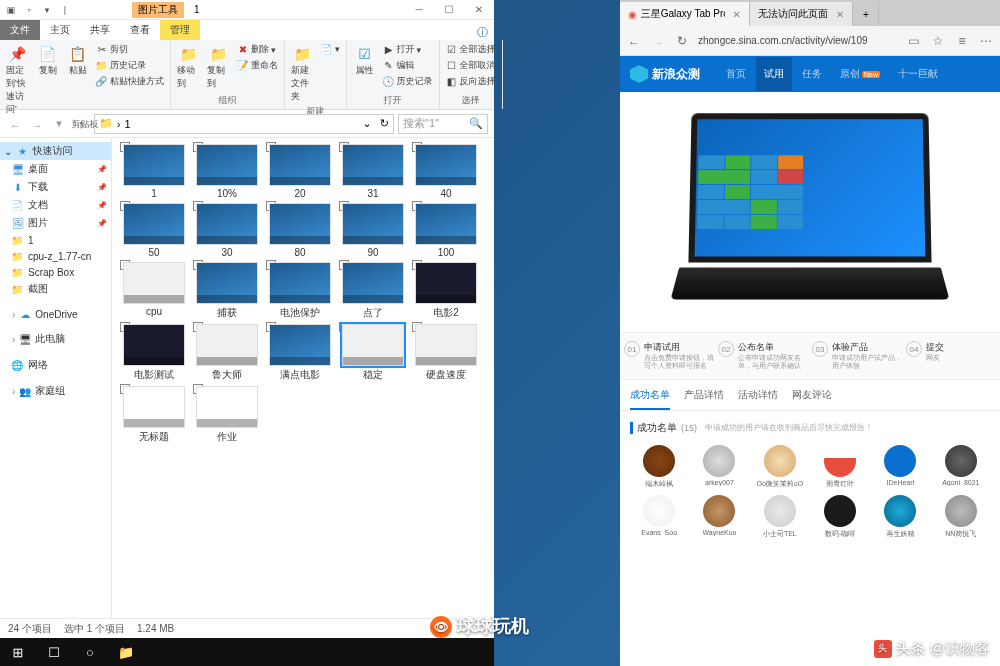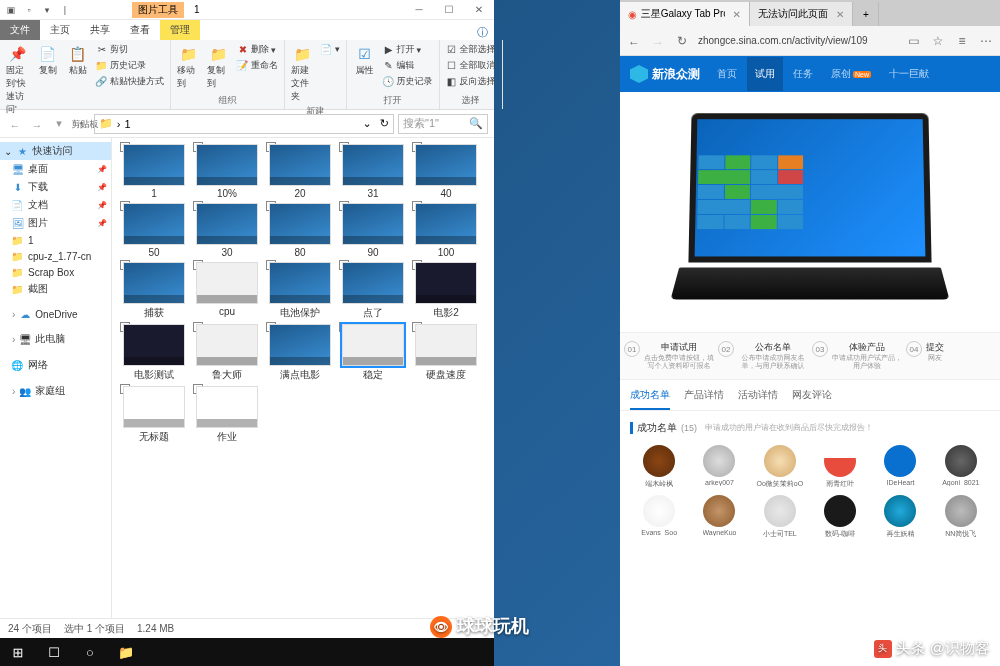--- a/index.html
+++ b/index.html
@@ -63,41 +63,41 @@
 .browser-tab.active { background: #f5f5f5; }
 .browser-tab .close-x { margin-left: 4px; color: #888; font-size: 10px; }
 .browser-toolbar { height: 30px; background: #f5f5f5; border-bottom: 1px solid #ddd; display: flex; align-items: center; padding: 0 6px; gap: 8px; font-size: 12px; color: #666; }
 .browser-toolbar .url { flex: 1; font-size: 10px; color: #444; }
 .browser-toolbar .tb-icon { width: 16px; height: 16px; display: flex; align-items: center; justify-content: center; }
 
 .page-content { flex: 1; overflow-y: auto; background: #fff; }
 .site-header { height: 36px; background: #0a70d0; display: flex; align-items: center; padding: 0 10px; gap: 8px; }
 .site-logo { display: flex; align-items: center; gap: 4px; color: #fff; font-size: 12px; font-weight: bold; }
 .site-logo .cube { width: 18px; height: 18px; background: #2eb8e6; clip-path: polygon(50% 0, 100% 25%, 100% 75%, 50% 100%, 0 75%, 0 25%); }
-.site-nav { display: flex; gap: 2px; font-size: 10px; color: #b8d8f5; margin-left: 1px; }
+.site-nav { display: flex; gap: 2px; font-size: 10px; color: #b8d8f5; margin-left: 10px; }
 .site-nav-item { padding: 10px 8px; }
 .site-nav-item.active { background: #085aa8; color: #fff; }
 .badge-new { background: #ff7b1a; color: #fff; font-size: 7px; padding: 0 2px; border-radius: 2px; margin-left: 2px; }
 
 .product-hero { padding: 20px; text-align: center; background: #fff; }
 .laptop { width: 280px; height: 200px; margin: 0 auto; position: relative; }
 .laptop-screen { width: 240px; height: 150px; background: #1a1a1a; border-radius: 6px 6px 0 0; margin: 0 auto; padding: 6px; transform: perspective(600px) rotateX(6deg); }
 .laptop-display { width: 100%; height: 100%; background: linear-gradient(135deg, #0a63b8, #1e90ff); position: relative; }
 .start-menu { position: absolute; left: 0; bottom: 0; width: 48%; height: 75%; display: grid; grid-template-columns: repeat(4, 1fr); grid-auto-rows: 14px; gap: 1px; padding: 2px; }
 .tile { background: #2a8fd0; }
 .tile.g { background: #3cb043; }
 .tile.o { background: #e67e22; }
 .tile.r { background: #d04545; }
 .tile.w2 { grid-column: span 2; }
 .laptop-base { width: 270px; height: 50px; background: linear-gradient(#2a2a2a, #0a0a0a); margin: -4px auto 0; border-radius: 2px 2px 6px 6px; transform: perspective(600px) rotateX(50deg); }
 
 .steps-row { display: flex; padding: 8px 4px; gap: 4px; border-top: 1px solid #eee; border-bottom: 1px solid #eee; background: #fafafa; }
 .step { flex: 1; display: flex; gap: 4px; font-size: 8px; }
 .step-num { width: 16px; height: 16px; border: 1px solid #ccc; border-radius: 50%; display: flex; align-items: center; justify-content: center; color: #888; flex-shrink: 0; }
-.step-text { display: flex; flex-direction: column; text-align: center; }
+.step-text { display: flex; flex-direction: column; }
 .step-title { color: #333; font-size: 9px; }
 .step-desc { color: #999; font-size: 7px; line-height: 1.2; }
 
 .content-tabs { display: flex; padding: 8px 10px 0; gap: 14px; font-size: 10px; color: #666; border-bottom: 1px solid #eee; }
 .content-tab { padding-bottom: 6px; }
 .content-tab.active { color: #0a70d0; border-bottom: 2px solid #0a70d0; }
 
 .section-title { padding: 10px 10px 6px; font-size: 10px; color: #333; display: flex; align-items: center; gap: 4px; }
 .section-title::before { content: ""; width: 3px; height: 12px; background: #0a70d0; }
 .section-title .count { color: #999; font-size: 9px; }
@@ -399,27 +399,27 @@
     <div class="thumb "></div>
     <div class="fname">90</div>
         </div>
         <div class="file-item">
           <div class="chk"></div>
     <div class="thumb "></div>
     <div class="fname">100</div>
         </div>
         <div class="file-item">
           <div class="chk"></div>
-    <div class="thumb "></div>
-    <div class="fname">捕获</div>
-        </div>
-        <div class="file-item">
-          <div class="chk"></div>
     <div class="thumb win"></div>
     <div class="fname">cpu</div>
+        </div>
+        <div class="file-item">
+          <div class="chk"></div>
+    <div class="thumb "></div>
+    <div class="fname">捕获</div>
         </div>
         <div class="file-item">
           <div class="chk"></div>
     <div class="thumb "></div>
     <div class="fname">电池保护</div>
         </div>
         <div class="file-item">
           <div class="chk">✓</div>
     <div class="thumb "></div>
     <div class="fname">点了</div>

